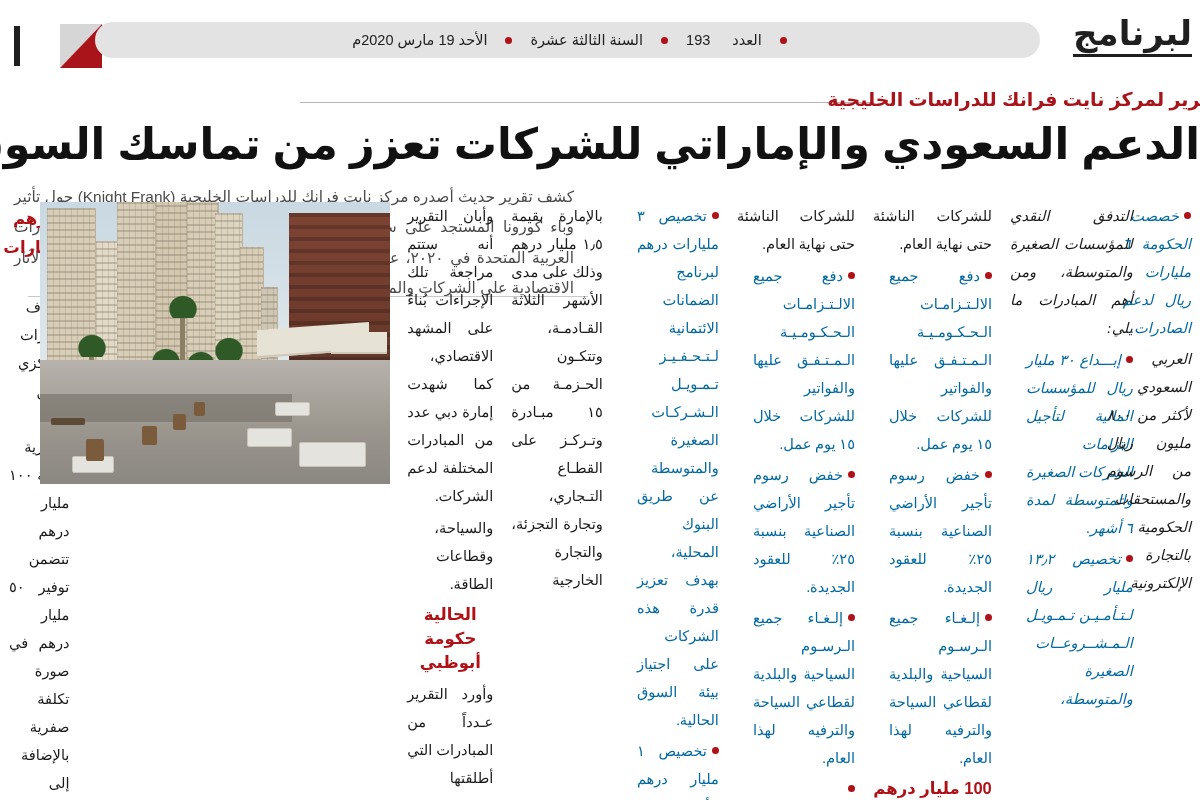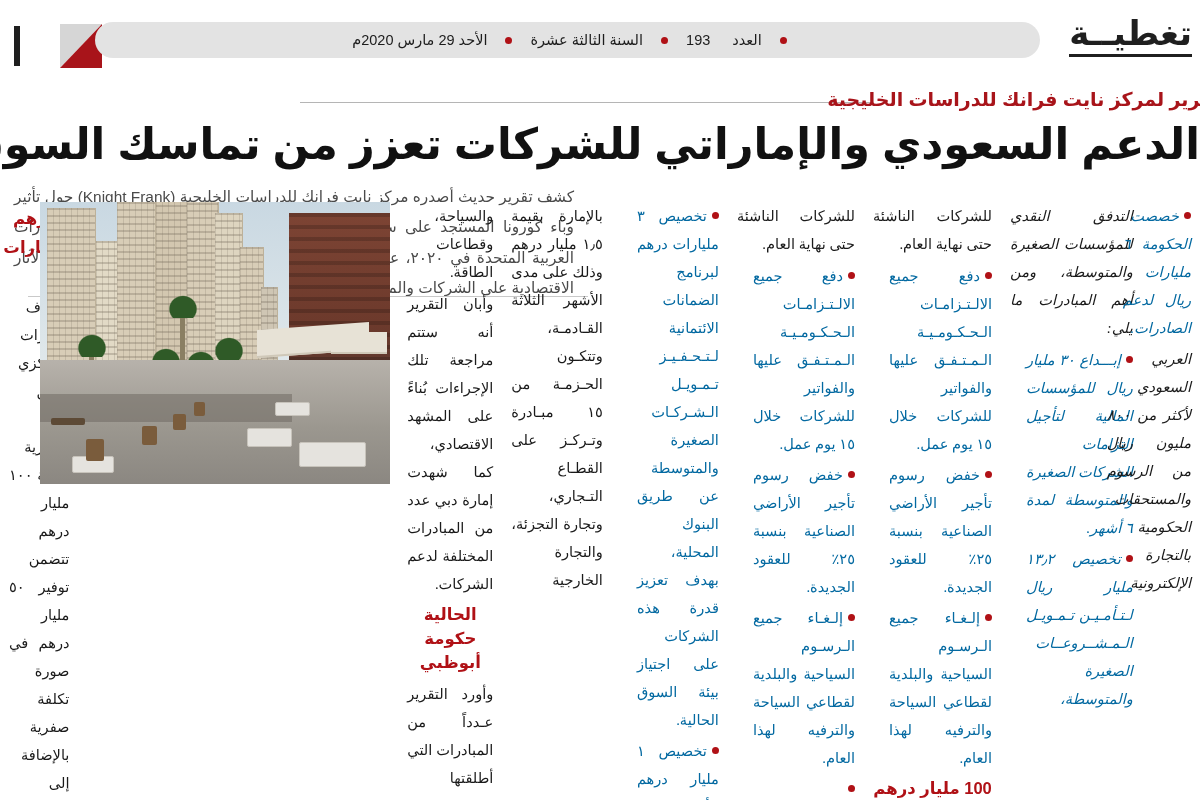--- a/index.html
+++ b/index.html
@@ -349,23 +349,23 @@
       <div class="tri"></div>
     </div>
     <div class="masthead-bar"></div>
     <div class="masthead-info">
       <span class="masthead-dot"></span>
       <span class="seg">العدد</span>
       <span class="seg">193</span>
       <span class="masthead-dot"></span>
       <span class="seg">السنة الثالثة عشرة</span>
       <span class="masthead-dot"></span>
-      <span class="seg">الأحد 29 مارس 2020م</span>
-    </div>
-    <div class="section-title">تغطيــة</div>
+      <span class="seg">الأحد 19 مارس 2020م</span>
+    </div>
+    <div class="section-title">لبرنامج</div>
   </div>
 
   <div class="head-block">
     <div class="kicker-row">
       <div class="kicker-rule"></div>
       <div class="kicker">في تقرير لمركز نايت فرانك للدراسات الخليجية</div>
     </div>
     <div class="headline">الدعم السعودي والإماراتي للشركات تعزز من تماسك السوق العقاري</div>
   </div>
 
@@ -426,22 +426,22 @@
         <div class="table-dot" style="left:9%;bottom:4%;width:12%;height:6%;"></div>
         <div class="chair" style="left:13%;bottom:8%;width:18px;height:22px;"></div>
         <div class="chair" style="left:29%;bottom:14%;width:15px;height:19px;"></div>
         <div class="chair" style="left:38%;bottom:19%;width:13px;height:16px;"></div>
         <div class="chair" style="left:44%;bottom:24%;width:11px;height:14px;"></div>
         <div class="chair" style="left:3%;bottom:21%;width:34px;height:7px;background:#5d4a36;"></div>
       </div>
     </div>
 
     <div class="col colC">
+      <p class="body-text">وأبان التقرير أنه ستتم مراجعة تلك الإجراءات بُناءً على المشهد الاقتصادي، كما شهدت إمارة دبي عدد من المبادرات المختلفة لدعم الشركات.</p>
       <p class="body-text">والسياحة، وقطاعات الطاقة.</p>
-      <p class="body-text">وأبان التقرير أنه ستتم مراجعة تلك الإجراءات بُناءً على المشهد الاقتصادي، كما شهدت إمارة دبي عدد من المبادرات المختلفة لدعم الشركات.</p>
       <div class="sub-red">الحالية حكومة أبوظبي</div>
       <p class="body-text">وأورد التقرير عـدداً من المبادرات التي أطلقتها حكومة أبوظبي لدعم القطاع الخاص وذلك للحفاظ على مكتسبات الأمارة الاقتصادية، وتشمل الآتي:</p>
 
     </div>
 
     <div class="col colD">
       <p class="body-text">بالإمارة بقيمة ١٫٥ مليار درهم وذلك على مدى الأشهر الثلاثة القـادمـة، وتتكـون الحـزمـة من ١٥ مبـادرة وتـركـز على القطـاع التـجاري، وتجارة التجزئة، والتجارة الخارجية</p>
     </div>
 
     <div class="col colE">

